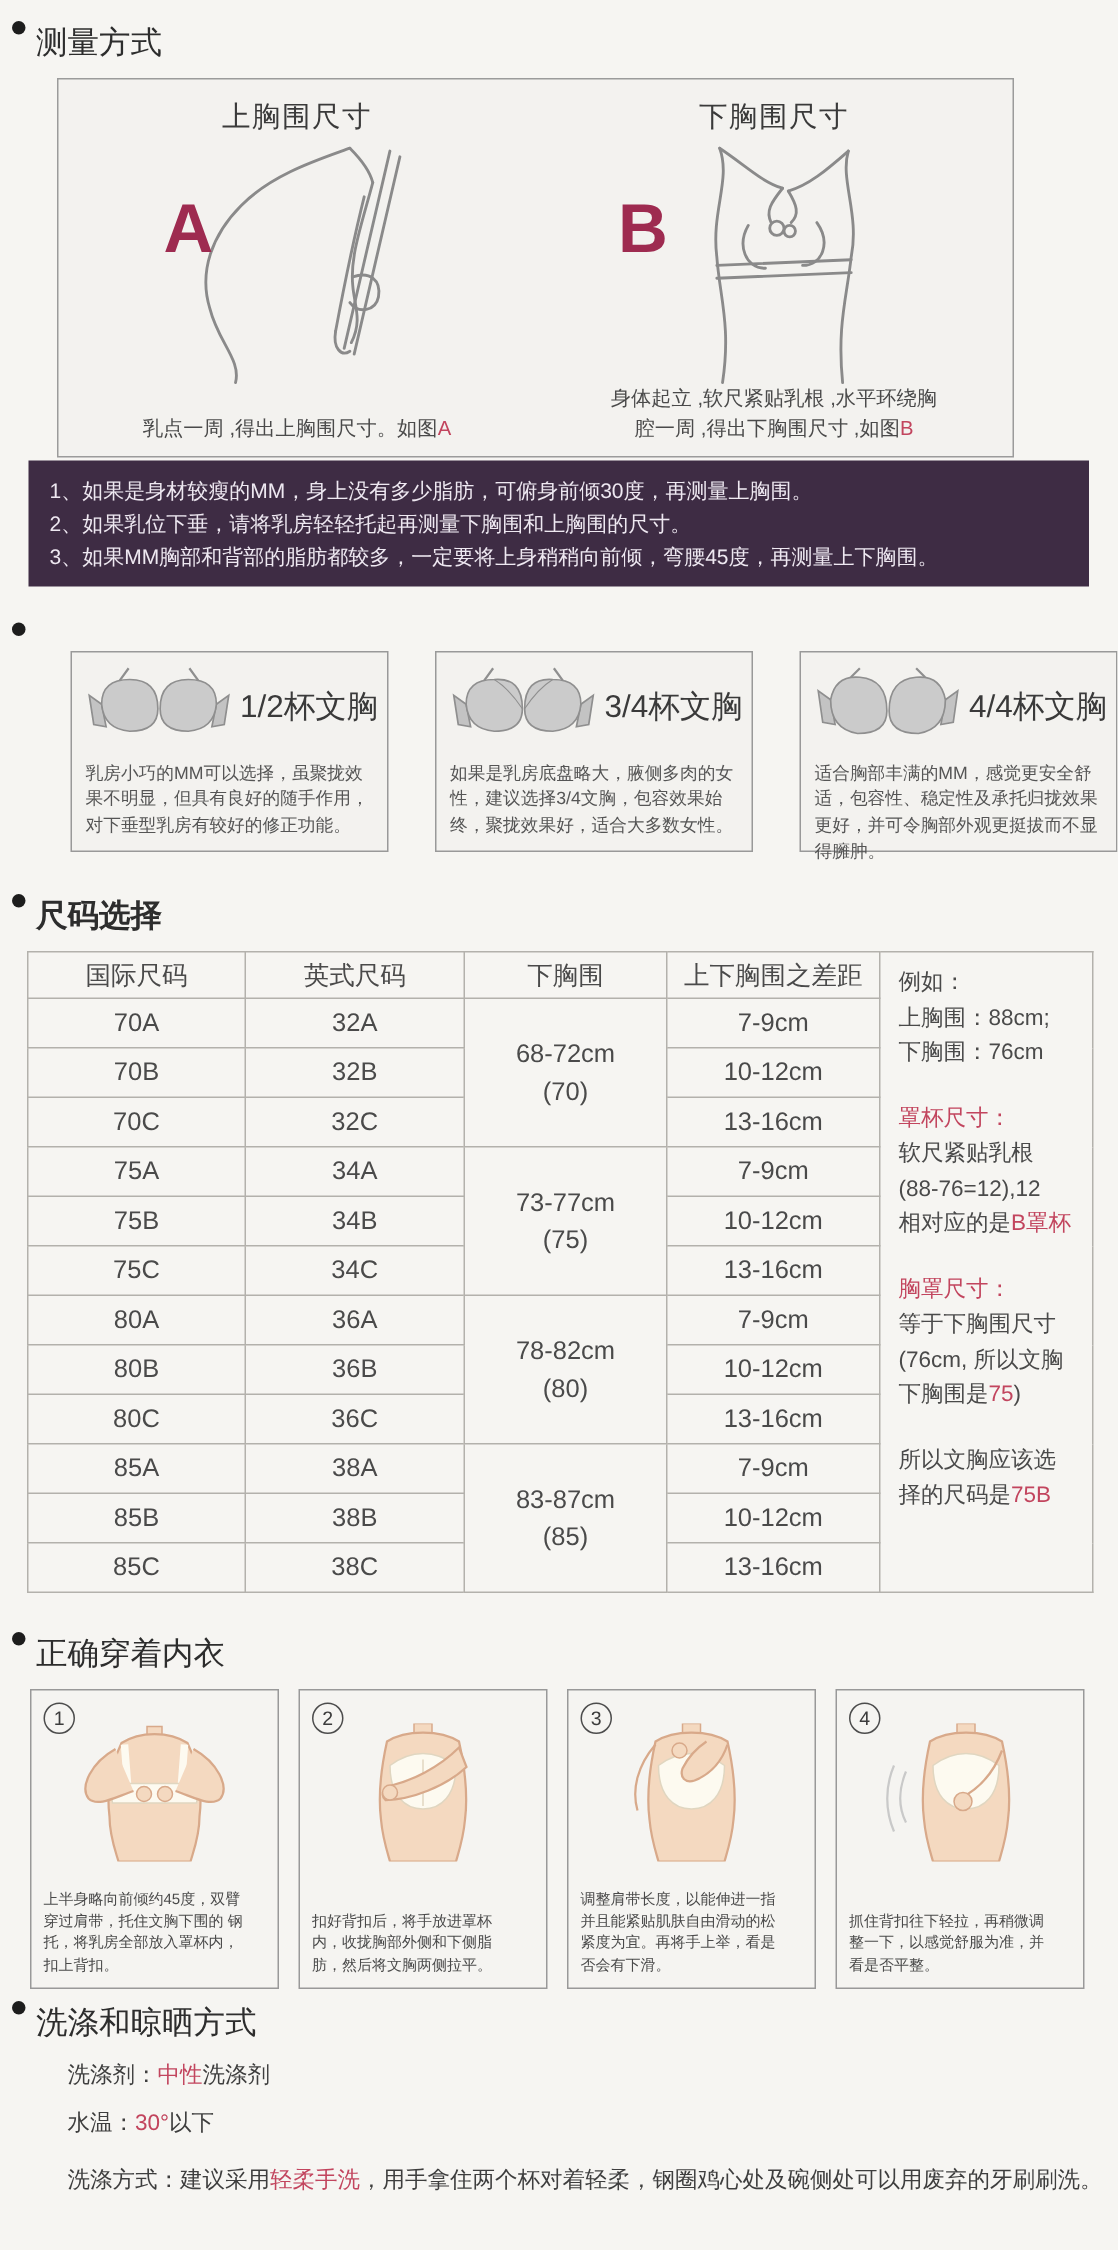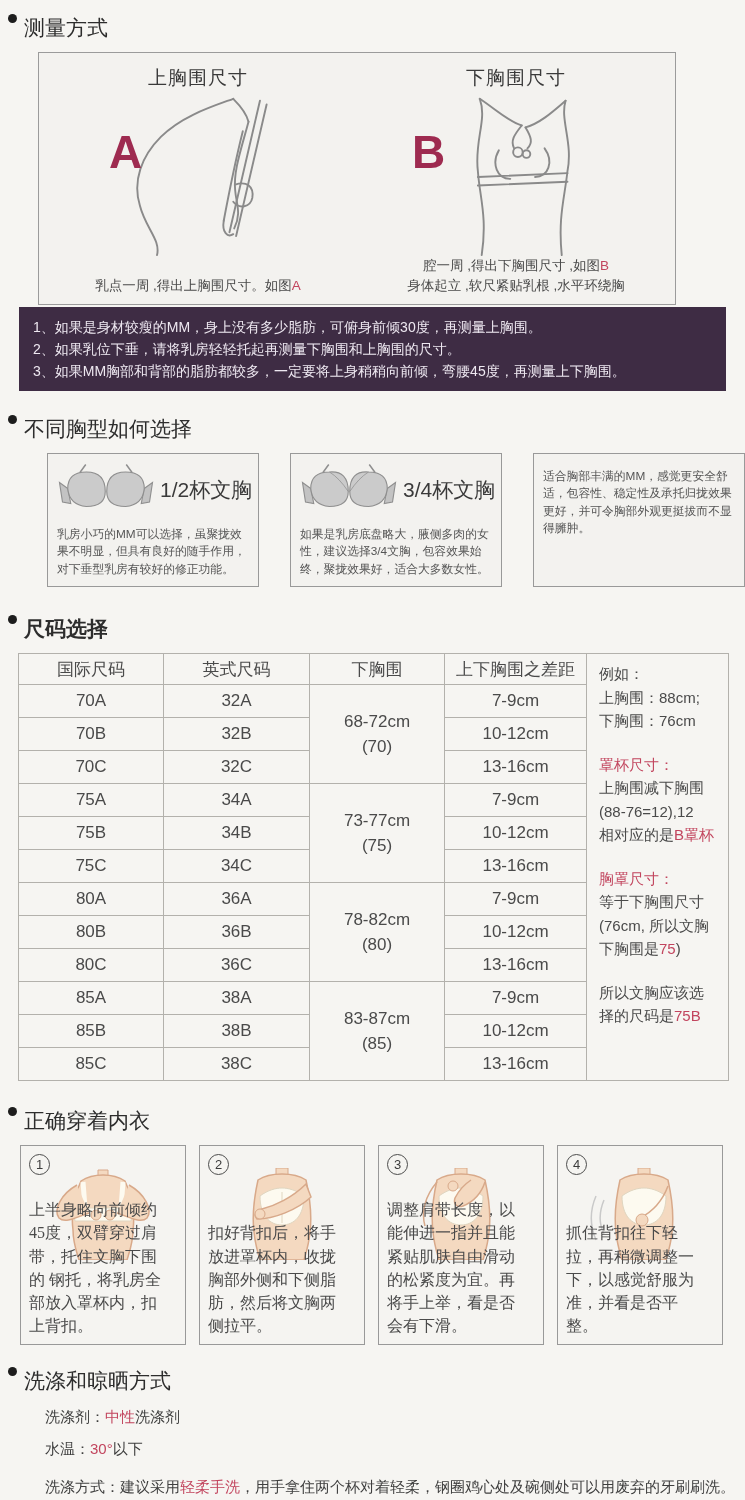--- a/index.html
+++ b/index.html
@@ -36,21 +36,21 @@
   table.size th{height:31px;font-size:17px;}
   table.size td.cell{height:33px;}
   td.notes-cell{vertical-align:top;text-align:left !important;padding:8px 12px !important;font-size:15px;line-height:1.55;color:#4a4a4a;}
   .note-gap{height:21px;}
   .band-cell div{line-height:1.5;}
   
   .steps{display:flex;gap:13px;margin-left:20px;}
   .step{position:relative;width:166px;height:200px;border:1px solid #999;background:#f5f4f1;}
   .stepnum{position:absolute;top:8px;left:8px;width:21px;height:21px;border:1.5px solid #4c4c4c;border-radius:50%;display:flex;align-items:center;justify-content:center;font-size:13px;color:#3c3c3c;}
   .step svg{display:block;margin:22px auto 0;width:126px;height:92px;}
-  .step-desc{position:absolute;bottom:7px;left:8px;right:22px;font-size:16px;line-height:1.45;color:#4a4a4a;font-family:Liberation Serif, serif;}
+  .step-desc{position:absolute;bottom:7px;left:8px;right:22px;font-size:10px;line-height:1.45;color:#4a4a4a;}
   
   .wash-line{margin:11px 0 0 45px;font-size:15px;color:#3e3e3e;line-height:1.4;}
   .wash-gap{margin-top:17px;}
   svg.lineart{stroke:#8a8a8a;fill:none;stroke-width:2;stroke-linecap:round;}
 </style>
 </head>
 <body>
 
 <div class="sec-title">
   <span class="bullet"></span>
@@ -90,35 +90,34 @@
         <circle cx="112" cy="60" r="5"></circle>
         <circle cx="121" cy="62" r="4"></circle>
         <path d="M70,86 L164,82"></path>
         <path d="M70,95 L164,91"></path>
         <path d="M92,58 C84,72 90,88 104,88"></path>
         <path d="M140,56 C150,70 144,86 130,86"></path>
       </svg>
     </div>
     <div class="mletter mletter-b">B</div>
     <div class="mcap">
+      <div><span>身体起立 ,软尺紧贴乳根 ,水平环绕胸</span></div>
       <div><span>腔一周 ,得出下胸围尺寸 ,如图</span><span class="red">B</span></div>
-      <div><span>身体起立 ,软尺紧贴乳根 ,水平环绕胸</span></div>
     </div>
   </div>
 </div>
 
 <div class="tips-box">
   <div>1、如果是身材较瘦的MM，身上没有多少脂肪，可俯身前倾30度，再测量上胸围。</div>
   <div>2、如果乳位下垂，请将乳房轻轻托起再测量下胸围和上胸围的尺寸。</div>
   <div>3、如果MM胸部和背部的脂肪都较多，一定要将上身稍稍向前倾，弯腰45度，再测量上下胸围。</div>
 </div>
 
 <div class="sec-title" style="margin-top:24px;">
   <span class="bullet"></span>
-  <span>不同胸型如何选择</span>
 </div>
 
 <div class="cards">
   <div class="card">
     <div class="card-top">
       <svg viewBox="0 0 130 72">
         <path d="M14,34 L3,26 L7,52 L18,54 Z" fill="#c3c3c3" stroke="#8f8f8f" stroke-width="1.5"></path>
         <path d="M116,34 L127,26 L123,52 L112,54 Z" fill="#c3c3c3" stroke="#8f8f8f" stroke-width="1.5"></path>
         <path d="M30,13 L38,2 M100,13 L92,2" stroke="#8f8f8f" stroke-width="2" fill="none"></path>
         <path d="M14,34 Q14,12 39,12 Q64,12 64,38 Q64,58 39,58 Q16,56 14,34 Z" fill="#cbcbcb" stroke="#8f8f8f" stroke-width="1.5"></path>
@@ -136,20 +135,30 @@
         <path d="M30,13 L38,2 M100,13 L92,2" stroke="#8f8f8f" stroke-width="2" fill="none"></path>
         <path d="M14,34 Q14,12 39,12 Q64,10 64,38 Q64,58 39,58 Q16,56 14,34 Z" fill="#cbcbcb" stroke="#8f8f8f" stroke-width="1.5"></path>
         <path d="M66,38 Q66,10 91,12 Q116,12 116,34 Q114,56 91,58 Q66,58 66,38 Z" fill="#cbcbcb" stroke="#8f8f8f" stroke-width="1.5"></path>
         <path d="M39,12 Q52,20 64,38 M91,12 Q78,20 66,38" stroke="#8f8f8f" stroke-width="1" fill="none"></path>
       </svg>
       <span class="card-label">3/4杯文胸</span>
     </div>
     <div class="card-desc">如果是乳房底盘略大，腋侧多肉的女性，建议选择3/4文胸，包容效果始终，聚拢效果好，适合大多数女性。</div>
   </div>
   <div class="card">
+    <div class="card-top">
+      <svg viewBox="0 0 130 72">
+        <path d="M14,30 L3,22 L7,50 L18,52 Z" fill="#c3c3c3" stroke="#8f8f8f" stroke-width="1.5"></path>
+        <path d="M116,30 L127,22 L123,50 L112,52 Z" fill="#c3c3c3" stroke="#8f8f8f" stroke-width="1.5"></path>
+        <path d="M32,10 L40,2 M98,10 L90,2" stroke="#8f8f8f" stroke-width="2" fill="none"></path>
+        <path d="M14,30 Q18,8 40,10 Q64,12 64,40 Q64,60 38,60 Q14,56 14,30 Z" fill="#cbcbcb" stroke="#8f8f8f" stroke-width="1.5"></path>
+        <path d="M66,40 Q66,12 90,10 Q112,8 116,30 Q116,56 92,60 Q66,60 66,40 Z" fill="#cbcbcb" stroke="#8f8f8f" stroke-width="1.5"></path>
+      </svg>
+      <span class="card-label">4/4杯文胸</span>
+    </div>
     <div class="card-desc">适合胸部丰满的MM，感觉更安全舒适，包容性、稳定性及承托归拢效果更好，并可令胸部外观更挺拔而不显得臃肿。</div>
   </div>
 </div>
 
 <div class="sec-title" style="margin-top:28px;font-weight:bold;">
   <span class="bullet"></span>
   <span>尺码选择</span>
 </div>
 
 <table class="size">
@@ -165,21 +174,21 @@
     <th>国际尺码</th>
     <th>英式尺码</th>
     <th>下胸围</th>
     <th>上下胸围之差距</th>
     <td class="notes-cell" rowspan="13">
       <div>例如：</div>
       <div>上胸围：88cm;</div>
       <div>下胸围：76cm</div>
       <div class="note-gap"></div>
       <div class="red">罩杯尺寸：</div>
-      <div>上胸围减下胸围</div>
+      <div>软尺紧贴乳根</div>
       <div>(88-76=12),12</div>
       <div><span>相对应的是</span><span class="red">B罩杯</span></div>
       <div class="note-gap"></div>
       <div class="red">胸罩尺寸：</div>
       <div>等于下胸围尺寸</div>
       <div>(76cm, 所以文胸</div>
       <div><span>下胸围是</span><span class="red">75</span><span>)</span></div>
       <div class="note-gap"></div>
       <div>所以文胸应该选</div>
       <div><span>择的尺码是</span><span class="red">75B</span></div>
@@ -316,21 +325,21 @@
       <path d="M58,0 h12 v10 h-12 z" fill="#f4d9c0" stroke="#d8a98a"></path>
       <path d="M40,12 C36,30 34,48 36,64 C37,76 40,85 42,92 L86,92 C88,85 91,76 92,64 C94,48 92,30 88,12 C76,4 52,4 40,12 Z" fill="#f4d9c0" stroke="#d8a98a" stroke-width="1.5"></path>
       <path d="M42,28 C42,48 52,57 64,57 C76,57 86,48 86,28 C78,22 70,20 64,20 C58,20 50,22 42,28 Z" fill="#fdfaf0" stroke="#e0d6c0"></path>
       <path d="M88,18 C82,34 72,44 60,50" fill="none" stroke="#d8a98a" stroke-width="1.5"></path>
       <circle cx="62" cy="52" r="6" fill="#f4d9c0" stroke="#d8a98a"></circle>
     </svg>
     <div class="step-desc">抓住背扣往下轻拉，再稍微调整一下，以感觉舒服为准，并看是否平整。</div>
   </div>
 </div>
 
-<div class="sec-title" style="margin-top:22px;">
+<div class="sec-title" style="margin-top:8px;">
   <span class="bullet"></span>
   <span>洗涤和晾晒方式</span>
 </div>
 
 <div class="wash-line">
   <span>洗涤剂：</span><span class="red">中性</span><span>洗涤剂</span>
 </div>
 <div class="wash-line">
   <span>水温：</span><span class="red">30°</span><span>以下</span>
 </div>

